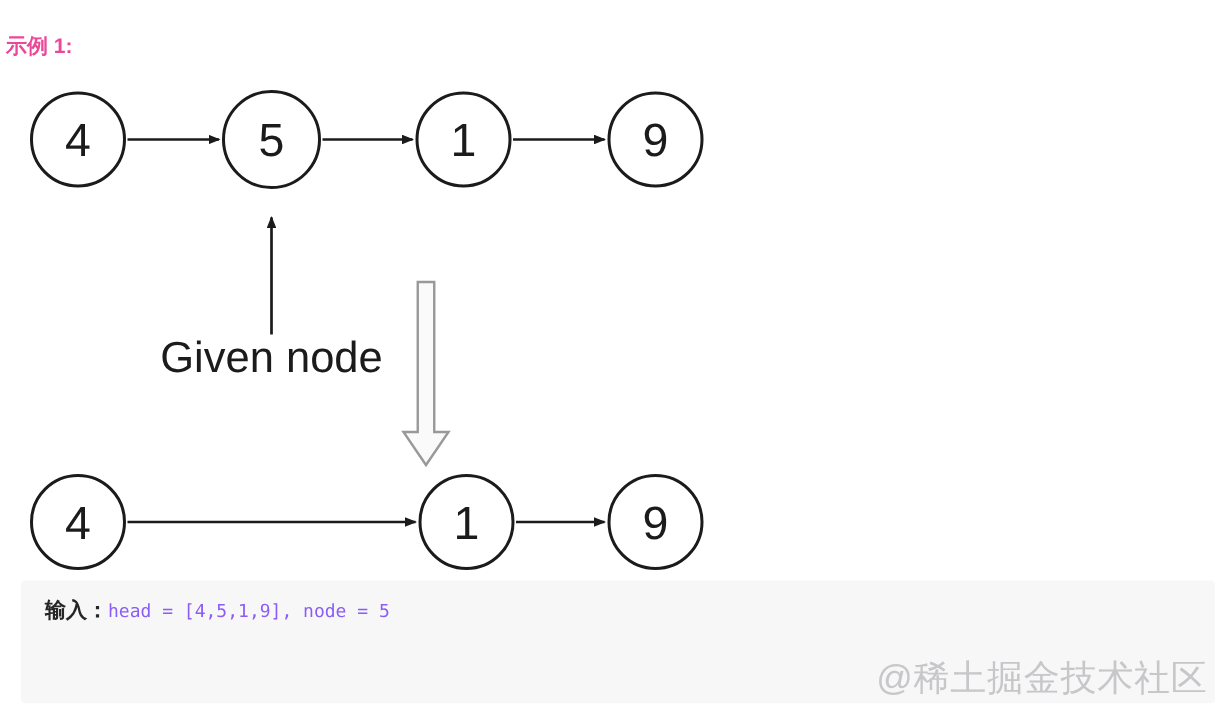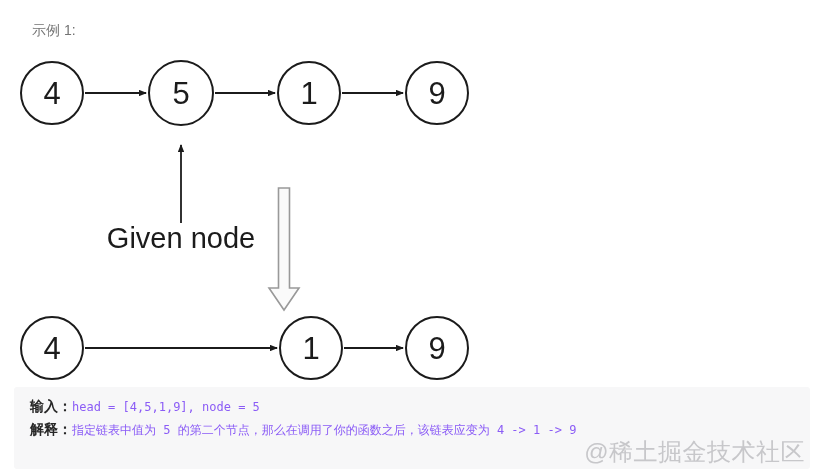--- a/index.html
+++ b/index.html
@@ -7,25 +7,25 @@
   .page {
     position: relative;
     width: 818px;
     height: 469px;
     background: #ffffff;
     overflow: hidden;
     font-family: "Liberation Sans", sans-serif;
   }
   .example-heading {
     position: absolute;
-    left: 32px;
+    left: 4px;
     top: 22px;
     font-size: 14px;
-    font-weight: normal;
-    color: #737373;
+    font-weight: bold;
+    color: #ec4899;
   }
   .diagram-svg {
     position: absolute;
     left: 0;
     top: 0;
     width: 818px;
     height: 386px;
   }
   .node-circle {
     fill: #ffffff;
@@ -151,20 +151,17 @@
         <circle class="node-circle" cx="437" cy="348" r="31"></circle>
         <text class="node-text" x="437" y="359">9</text>
       </g>
     </g>
   </svg>
 
   <div class="code-block">
     <div class="code-line">
       <span class="code-label">输入：</span><span class="code-value">head = [4,5,1,9], node = 5</span>
     </div>
-    <div class="code-line">
-      <span class="code-label">解释：</span><span class="code-value">指定链表中值为 5 的第二个节点，那么在调用了你的函数之后，该链表应变为 4 -&gt; 1 -&gt; 9</span>
-    </div>
   </div>
 
   <div class="watermark">@稀土掘金技术社区</div>
 
 </div>
 
 </body></html>

